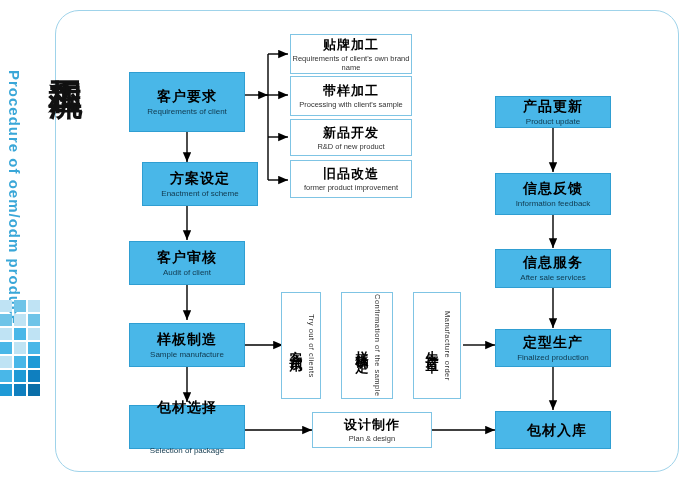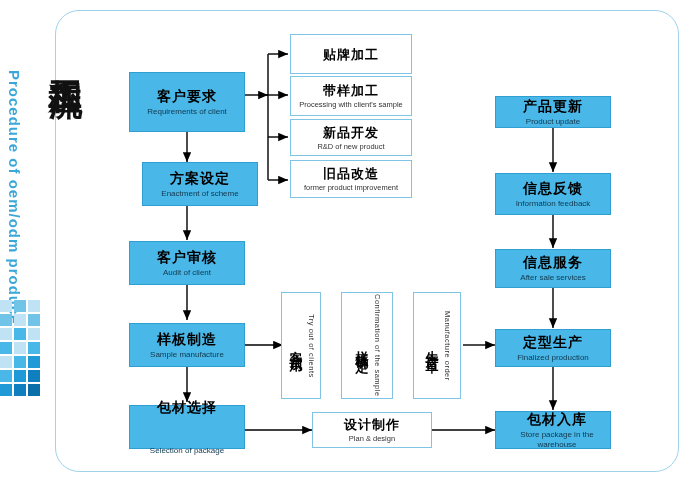--- a/index.html
+++ b/index.html
@@ -169,20 +169,21 @@
     <span class="cn">样板制造</span>
     <span class="en">Sample manufacture</span>
   </div>
   <div class="box" style="left:129px; top:405px; width:116px; height:44px;gap:28px;">
     <span class="cn">包材选择</span>
     <span class="en">Selection of package</span>
   </div>
 
   <div class="wbox" style="left:290px; top:34px; width:122px; height:40px;">
     <span class="cn">贴牌加工</span>
+    <span class="en">Requirements of client's own brand name</span>
   </div>
   <div class="wbox" style="left:290px; top:119px; width:122px; height:37px;">
     <span class="cn">新品开发</span>
     <span class="en">R&amp;D of new product</span>
   </div>
   <div class="wbox" style="left:290px; top:76px; width:122px; height:40px;">
     <span class="cn">带样加工</span>
     <span class="en">Processing with client's sample</span>
   </div>
   <div class="wbox" style="left:290px; top:160px; width:122px; height:38px;">
@@ -219,16 +220,15 @@
   <div class="box" style="left:495px; top:249px; width:116px; height:39px;">
     <span class="cn">信息服务</span>
     <span class="en">After sale services</span>
   </div>
   <div class="box" style="left:495px; top:329px; width:116px; height:38px;">
     <span class="cn">定型生产</span>
     <span class="en">Finalized production</span>
   </div>
   <div class="box" style="left:495px; top:411px; width:116px; height:38px;padding-left:8px;">
     <span class="cn">包材入库</span>
-    <span class="en">Store package in the warehouse</span>
   </div>
 
 </div>
 
 </body></html>

